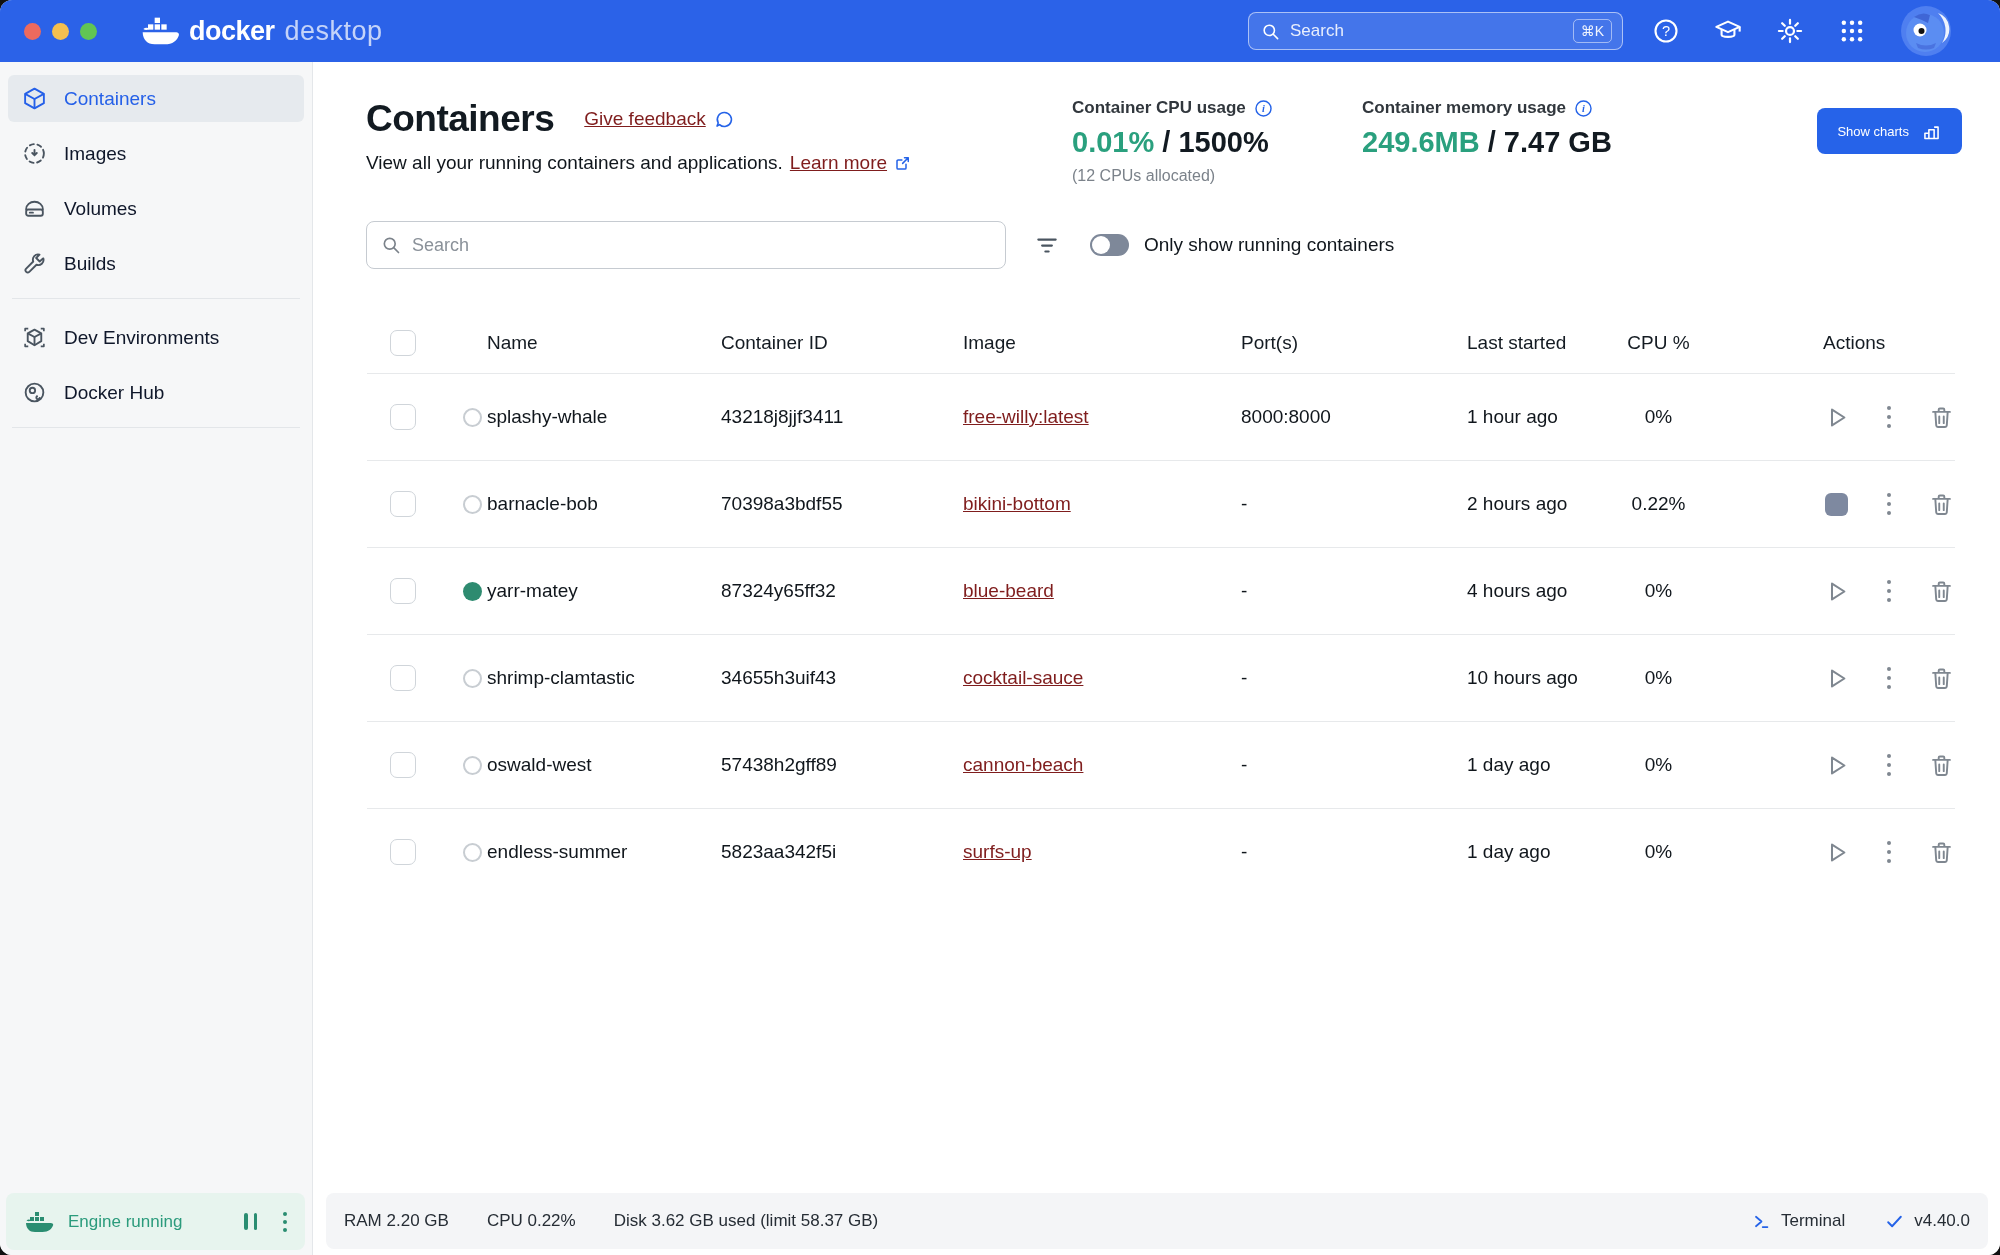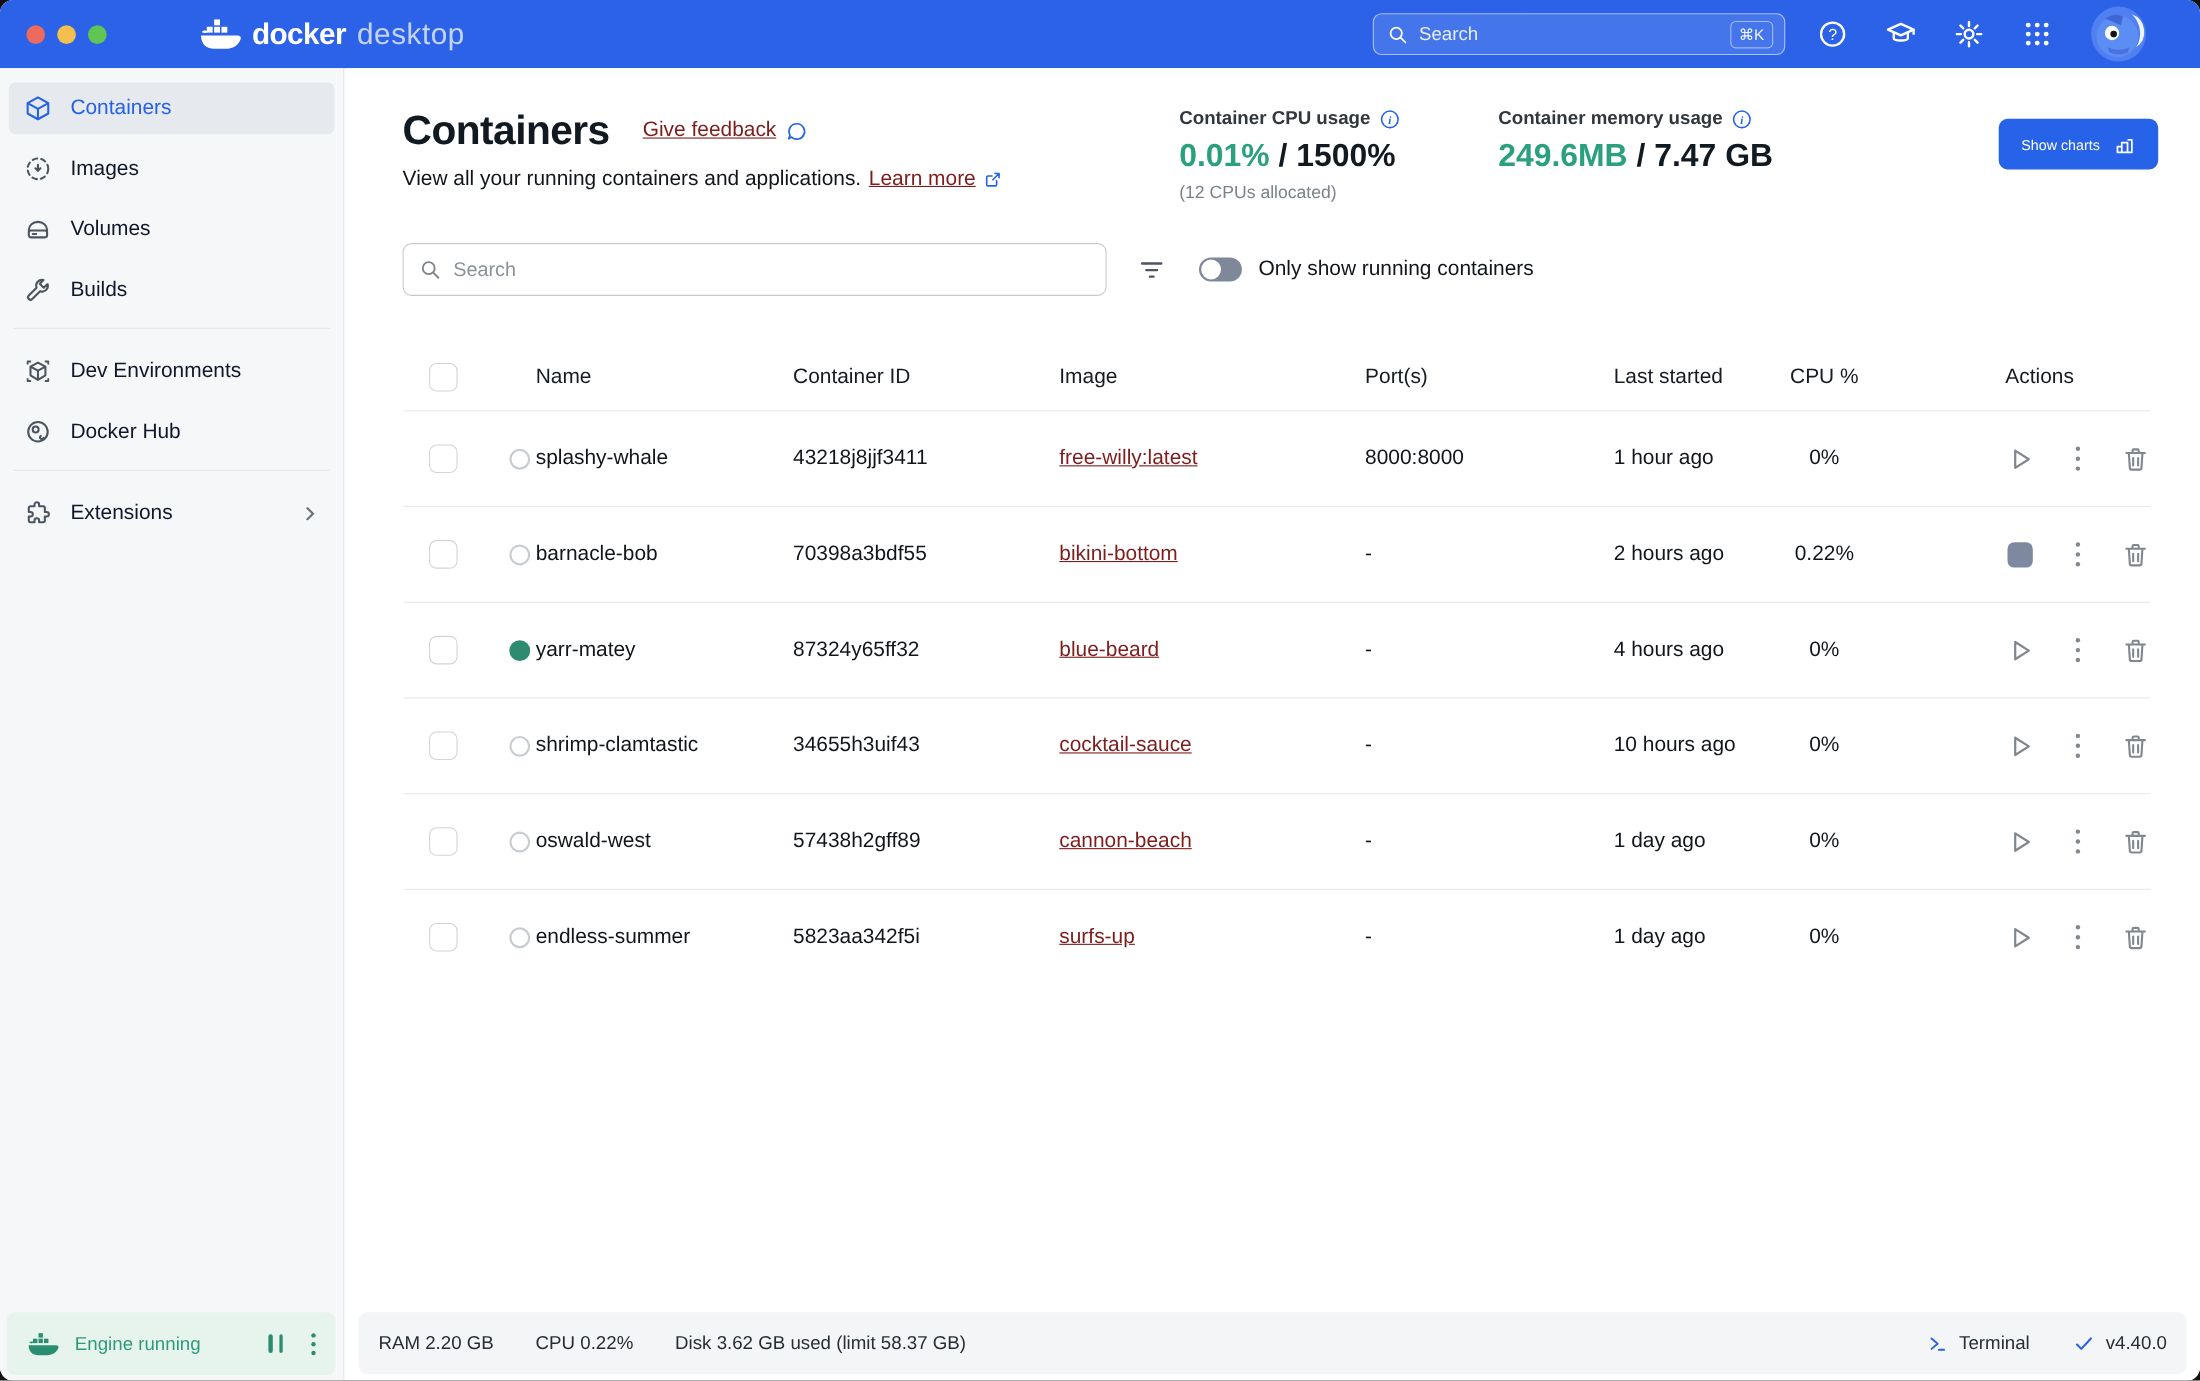--- a/index.html
+++ b/index.html
@@ -1,20 +1,20 @@
 <!DOCTYPE html>
 <html><head>
 <meta charset="utf-8">
 <style>
   * { margin:0; padding:0; box-sizing:border-box; }
   body { background:#111; font-family:"Liberation Sans","DejaVu Sans",sans-serif; }
   #app { position:relative; width:2000px; height:1255px; background:#fff; border-radius:12px; overflow:hidden; }
 
   
-  .topbar { position:absolute; left:0; top:0; width:2000px; height:62px; background:#2b62e8; display:flex; align-items:center;gap:40px; }
+  .topbar { position:absolute; left:0; top:0; width:2000px; height:62px; background:#2b62e8; display:flex; align-items:center; }
   .traffic { display:flex; gap:11px; margin-left:24px; }
   .light { width:17px; height:17px; border-radius:50%; }
   .light.red{ background:#ed6a5e; } .light.yellow{ background:#f4bf4f; } .light.green{ background:#61c554; }
   .brand { display:flex; align-items:center; margin-left:42px; gap:8px; }
   .brand .whale { width:42px; height:32px; color:#fff; }
   .brand-bold { color:#fff; font-weight:bold; font-size:27px; letter-spacing:-0.5px; }
   .brand-light { color:rgba(255,255,255,0.72); font-weight:300; font-size:27px; letter-spacing:0.5px; margin-left:2px; }
   .top-search { position:absolute; left:1248px; top:12px; width:375px; height:38px; border:1px solid rgba(255,255,255,0.55); background:rgba(255,255,255,0.12); border-radius:8px; display:flex; align-items:center; padding:0 10px 0 12px; }
   .top-search svg { width:19px; height:19px; color:#fff; flex:none; }
   .top-search input { flex:1; margin-left:10px; background:transparent; border:none; outline:none; color:#fff; font-size:17px; font-family:inherit; }
@@ -225,29 +225,20 @@
       </div>
       <div class="nav-item">
         <svg class="nico" viewBox="0 0 24 24" fill="none" stroke="currentColor" stroke-width="1.8" stroke-linecap="round">
           <circle cx="12" cy="12" r="8.5"></circle>
             <circle cx="10" cy="10" r="2.6"></circle>
             <path d="M14.5 15.5 a1.6 1.6 0 1 0 2.4 1.8"></path>
         </svg>
         <span>Docker Hub</span>
       </div>
       <div class="nav-div"></div>
-      <div class="nav-item">
-        <svg class="nico" viewBox="0 0 24 24" fill="none" stroke="currentColor" stroke-width="1.8" stroke-linejoin="round">
-          <path d="M9 4.5 a2 2 0 0 1 4 0 v1.5 h3.5 a1.5 1.5 0 0 1 1.5 1.5 V11 h1.5 a2 2 0 0 1 0 4 H18 v3.5 a1.5 1.5 0 0 1 -1.5 1.5 H13 v-1.5 a2 2 0 0 0 -4 0 V20 H5.5 A1.5 1.5 0 0 1 4 18.5 V15 h1.5 a2 2 0 0 0 0 -4 H4 V7.5 A1.5 1.5 0 0 1 5.5 6 H9 Z"></path>
-        </svg>
-        <span>Extensions</span>
-        <svg class="chev" viewBox="0 0 16 16" fill="none" stroke="currentColor" stroke-width="2" stroke-linecap="round">
-            <path d="M5.5 3 L10.5 8 L5.5 13"></path>
-          </svg>
-      </div>
     </div>
     <div class="engine-pill">
       <svg class="whale" viewBox="0 0 28 24">
           <use href="#whale-shape"></use>
         </svg>
       <span class="engine-label">Engine running</span>
       <span class="pause-ico">
           <i></i>
           <i></i>
         </span>

